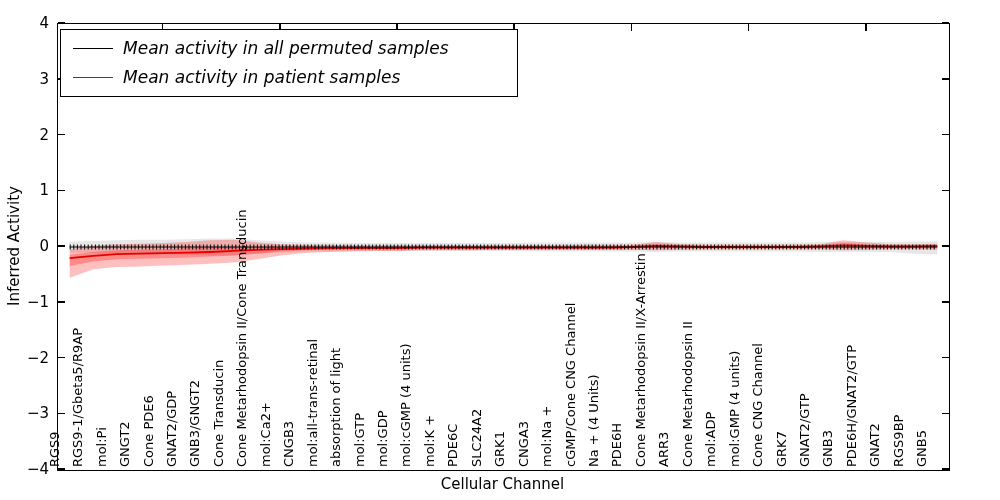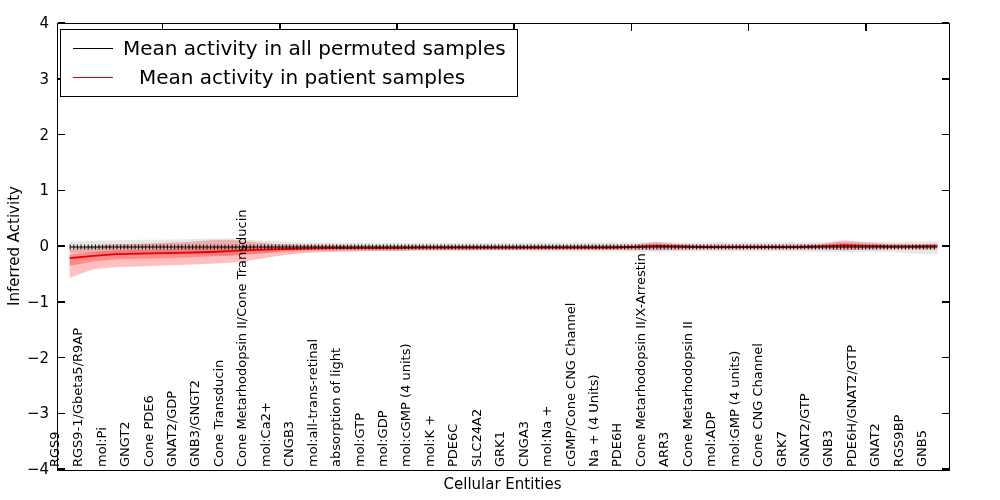--- a/index.html
+++ b/index.html
@@ -36,44 +36,44 @@
     transform:rotate(-90deg);transform-origin:0 100%;
   }
   #legend{
     position:absolute;left:60px;top:29px;width:458px;height:68px;
     background:#ffffff;border:1.6px solid #000;z-index:5;box-sizing:border-box;
   }
   .legend-row{
     position:absolute;left:0;width:100%;height:28px;display:flex;align-items:center;
   }
   .legend-row.r0{top:4px;}
-  .legend-row.r1{top:33px;gap:16px;}
+  .legend-row.r1{top:33px;}
   .legend-line{
     width:40px;height:0;border-top:1.8px solid #000;margin-left:12px;flex:0 0 auto;
   }
-  .legend-label{margin-left:10px;font-size:20px;white-space:nowrap;}
+  .legend-label{margin-left:10px;font-size:17px;white-space:nowrap;font-style:italic;}
 </style>
 </head>
 <body>
 
 <div id="app">
 
   <div id="plot-frame">
     <svg id="chart-svg" width="891" height="446" viewBox="0 0 891 446">
         <polygon points="11.7,217.4 35.2,216.9 58.6,216.3 82.1,215.8 105.5,215.8 129.0,215.2 152.4,214.6 175.9,214.6 199.3,216.3 222.8,217.4 246.2,218.5 269.6,218.5 293.1,219.1 316.5,219.1 340.0,219.1 363.4,219.1 386.9,219.1 410.3,219.1 433.8,219.1 457.2,219.1 480.7,218.5 504.1,218.5 527.6,218.5 551.0,218.5 574.5,218.5 597.9,218.0 621.4,218.5 644.8,218.5 668.3,218.5 691.7,218.5 715.1,218.5 738.6,218.5 762.0,218.0 785.5,218.0 808.9,218.0 832.4,218.0 855.8,217.4 879.3,217.4 879.3,230.2 855.8,229.7 832.4,228.0 808.9,228.0 785.5,228.0 762.0,228.0 738.6,227.5 715.1,227.5 691.7,227.5 668.3,227.5 644.8,227.5 621.4,227.5 597.9,228.0 574.5,227.5 551.0,227.5 527.6,227.5 504.1,227.5 480.7,227.5 457.2,226.9 433.8,226.9 410.3,226.9 386.9,226.9 363.4,226.9 340.0,226.9 316.5,226.9 293.1,226.9 269.6,227.5 246.2,227.5 222.8,228.6 199.3,229.7 175.9,231.4 152.4,231.4 129.0,230.8 105.5,230.2 82.1,230.2 58.6,229.7 35.2,229.1 11.7,228.6" fill="#bbbbbb" fill-opacity="0.35"></polygon>
         <polygon points="11.7,225.2 35.2,221.9 58.6,220.2 82.1,219.7 105.5,219.1 129.0,218.0 152.4,216.3 175.9,215.8 199.3,218.5 222.8,220.2 246.2,220.8 269.6,220.8 293.1,221.3 316.5,221.3 340.0,221.3 363.4,221.3 386.9,221.3 410.3,221.3 433.8,221.3 457.2,221.3 480.7,221.3 504.1,221.3 527.6,220.8 551.0,220.8 574.5,220.8 597.9,218.0 621.4,220.2 644.8,220.8 668.3,220.8 691.7,220.8 715.1,220.8 738.6,220.8 762.0,220.2 785.5,216.3 808.9,218.5 832.4,220.2 855.8,220.2 879.3,219.7 879.3,225.8 855.8,225.2 832.4,225.2 808.9,225.8 785.5,226.3 762.0,225.2 738.6,225.2 715.1,225.2 691.7,225.2 668.3,225.2 644.8,225.2 621.4,225.8 597.9,226.3 574.5,225.8 551.0,225.8 527.6,225.8 504.1,225.8 480.7,225.8 457.2,225.8 433.8,225.8 410.3,226.3 386.9,226.3 363.4,226.3 340.0,226.9 316.5,226.9 293.1,227.5 269.6,228.0 246.2,229.1 222.8,231.4 199.3,235.3 175.9,238.6 152.4,239.7 129.0,240.8 105.5,241.4 82.1,242.5 58.6,243.1 35.2,245.3 11.7,253.7" fill="#ff0000" fill-opacity="0.25"></polygon>
         <polygon points="11.7,230.8 35.2,228.0 58.6,226.3 82.1,225.8 105.5,225.2 129.0,224.1 152.4,223.6 175.9,222.4 199.3,223.0 222.8,223.0 246.2,223.0 269.6,223.0 293.1,223.0 316.5,223.0 340.0,223.0 363.4,222.4 386.9,222.4 410.3,222.4 433.8,222.4 457.2,222.4 480.7,222.4 504.1,222.4 527.6,222.4 551.0,222.4 574.5,221.9 597.9,220.2 621.4,221.3 644.8,221.9 668.3,221.9 691.7,221.9 715.1,221.9 738.6,221.9 762.0,221.3 785.5,219.1 808.9,220.8 832.4,221.3 855.8,221.3 879.3,220.8 879.3,223.6 855.8,223.6 832.4,223.6 808.9,223.6 785.5,223.6 762.0,223.6 738.6,224.1 715.1,224.1 691.7,224.1 668.3,224.1 644.8,224.1 621.4,223.6 597.9,223.6 574.5,224.1 551.0,224.7 527.6,224.7 504.1,224.7 480.7,224.7 457.2,224.7 433.8,224.7 410.3,224.7 386.9,224.7 363.4,224.7 340.0,225.2 316.5,225.2 293.1,225.2 269.6,225.8 246.2,226.3 222.8,227.5 199.3,229.7 175.9,231.4 152.4,232.5 129.0,233.6 105.5,234.2 82.1,234.7 58.6,235.3 35.2,237.5 11.7,242.0" fill="#ff0000" fill-opacity="0.28"></polygon>
         <polyline points="11.7,234.2 35.2,231.9 58.6,230.2 82.1,229.7 105.5,229.1 129.0,228.6 152.4,228.0 175.9,226.9 199.3,225.8 222.8,225.2 246.2,224.7 269.6,224.1 293.1,224.1 316.5,224.1 340.0,224.1 363.4,223.6 386.9,223.6 410.3,223.6 433.8,223.6 457.2,223.6 480.7,223.6 504.1,223.6 527.6,223.6 551.0,223.6 574.5,223.0 597.9,221.9 621.4,222.4 644.8,223.0 668.3,223.0 691.7,223.0 715.1,223.0 738.6,223.0 762.0,222.4 785.5,221.3 808.9,221.9 832.4,222.4 855.8,222.4 879.3,221.9" fill="none" stroke="#e60000" stroke-width="1.8"></polyline>
         <polyline points="11.7,223.0 35.2,223.0 58.6,223.0 82.1,223.0 105.5,223.0 129.0,223.0 152.4,223.0 175.9,223.0 199.3,223.0 222.8,223.0 246.2,223.0 269.6,223.0 293.1,223.0 316.5,223.0 340.0,223.0 363.4,223.0 386.9,223.0 410.3,223.0 433.8,223.0 457.2,223.0 480.7,223.0 504.1,223.0 527.6,223.0 551.0,223.0 574.5,223.0 597.9,223.0 621.4,223.0 644.8,223.0 668.3,223.0 691.7,223.0 715.1,223.0 738.6,223.0 762.0,223.0 785.5,223.0 808.9,223.0 832.4,223.0 855.8,223.0 879.3,223.0" fill="none" stroke="#000000" stroke-width="1.2"></polyline>
         <polyline points="11.7,223.0 35.2,223.0 58.6,223.0 82.1,223.0 105.5,223.0 129.0,223.0 152.4,223.0 175.9,223.0 199.3,223.0 222.8,223.0 246.2,223.0 269.6,223.0 293.1,223.0 316.5,223.0 340.0,223.0 363.4,223.0 386.9,223.0 410.3,223.0 433.8,223.0 457.2,223.0 480.7,223.0 504.1,223.0 527.6,223.0 551.0,223.0 574.5,223.0 597.9,223.0 621.4,223.0 644.8,223.0 668.3,223.0 691.7,223.0 715.1,223.0 738.6,223.0 762.0,223.0 785.5,223.0 808.9,223.0 832.4,223.0 855.8,223.0 879.3,223.0" fill="none" stroke="#000000" stroke-width="5" stroke-dasharray="1 2.6"></polyline>
       </svg>
   </div>
 
   <div id="y-axis-label">Inferred Activity</div>
-  <div id="x-axis-label">Cellular Entities</div>
+  <div id="x-axis-label">Cellular Channel</div>
 
   <div id="legend">
     <div class="legend-row r0">
       <span class="legend-line" style="border-top-color: rgb(0, 0, 0);"></span>
       <span class="legend-label">Mean activity in all permuted samples</span>
     </div>
     <div class="legend-row r1">
       <span class="legend-line" style="border-top-color: rgb(230, 0, 0);"></span>
       <span class="legend-label">Mean activity in patient samples</span>
     </div>

